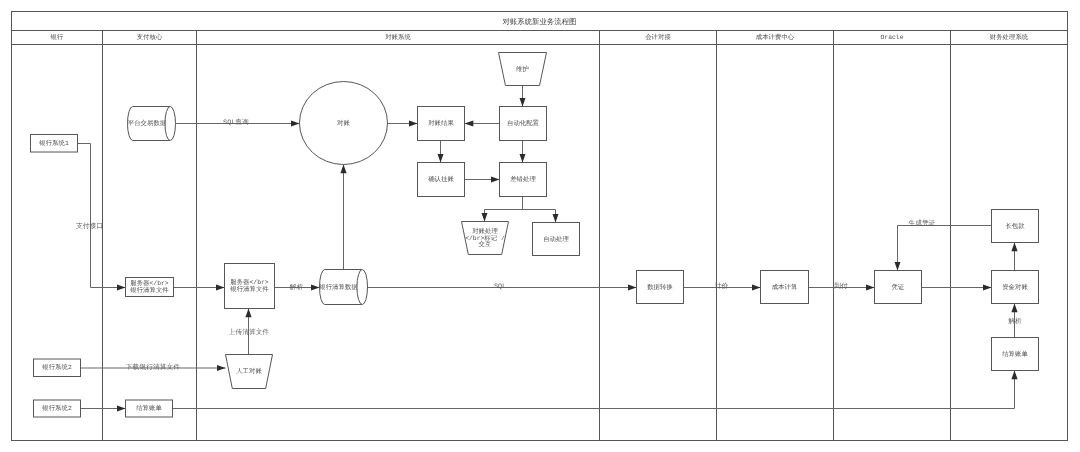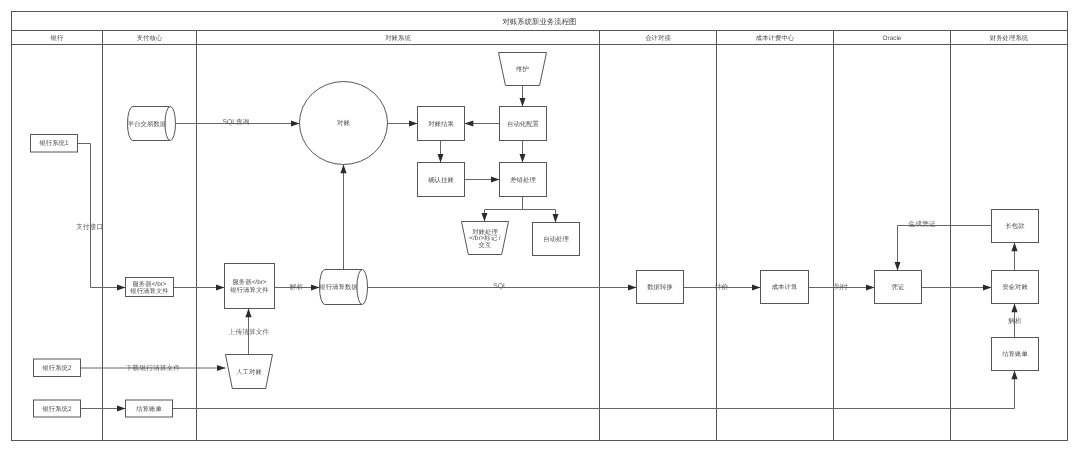--- a/index.html
+++ b/index.html
@@ -1,18 +1,18 @@
 <!DOCTYPE html>
 <html><head>
 <meta charset="utf-8">
 <title>Flowchart</title>
 <style>
   html,body{margin:0;padding:0;background:#ffffff;}
   body{width:1080px;height:452px;overflow:hidden;font-family:"Liberation Sans",sans-serif;}
-  #stage{position:relative;width:1080px;height:452px;background:#fff;}
+  #stage{position:relative;width:1080px;height:452px;background:#fff;font-family:Liberation Mono, monospace;}
   svg{display:block;shape-rendering:geometricPrecision;}
   .frame{fill:none;stroke:#575757;stroke-width:1;}
   .shape{fill:#ffffff;stroke:#575757;stroke-width:1;}
   .conn{fill:none;stroke:#666666;stroke-width:1;}
   .lbl{fill:#4d4d4d;font-size:64px;text-rendering:geometricPrecision;text-anchor:middle;dominant-baseline:central;}
   .elbl{fill:#5d5d5d;font-size:68px;text-rendering:geometricPrecision;text-anchor:middle;dominant-baseline:central;}
   .hdr{fill:#4d4d4d;font-size:64px;text-rendering:geometricPrecision;text-anchor:middle;dominant-baseline:central;}
   .title{fill:#3f3f3f;font-size:74px;text-rendering:geometricPrecision;text-anchor:middle;dominant-baseline:central;}
 </style>
 </head>

